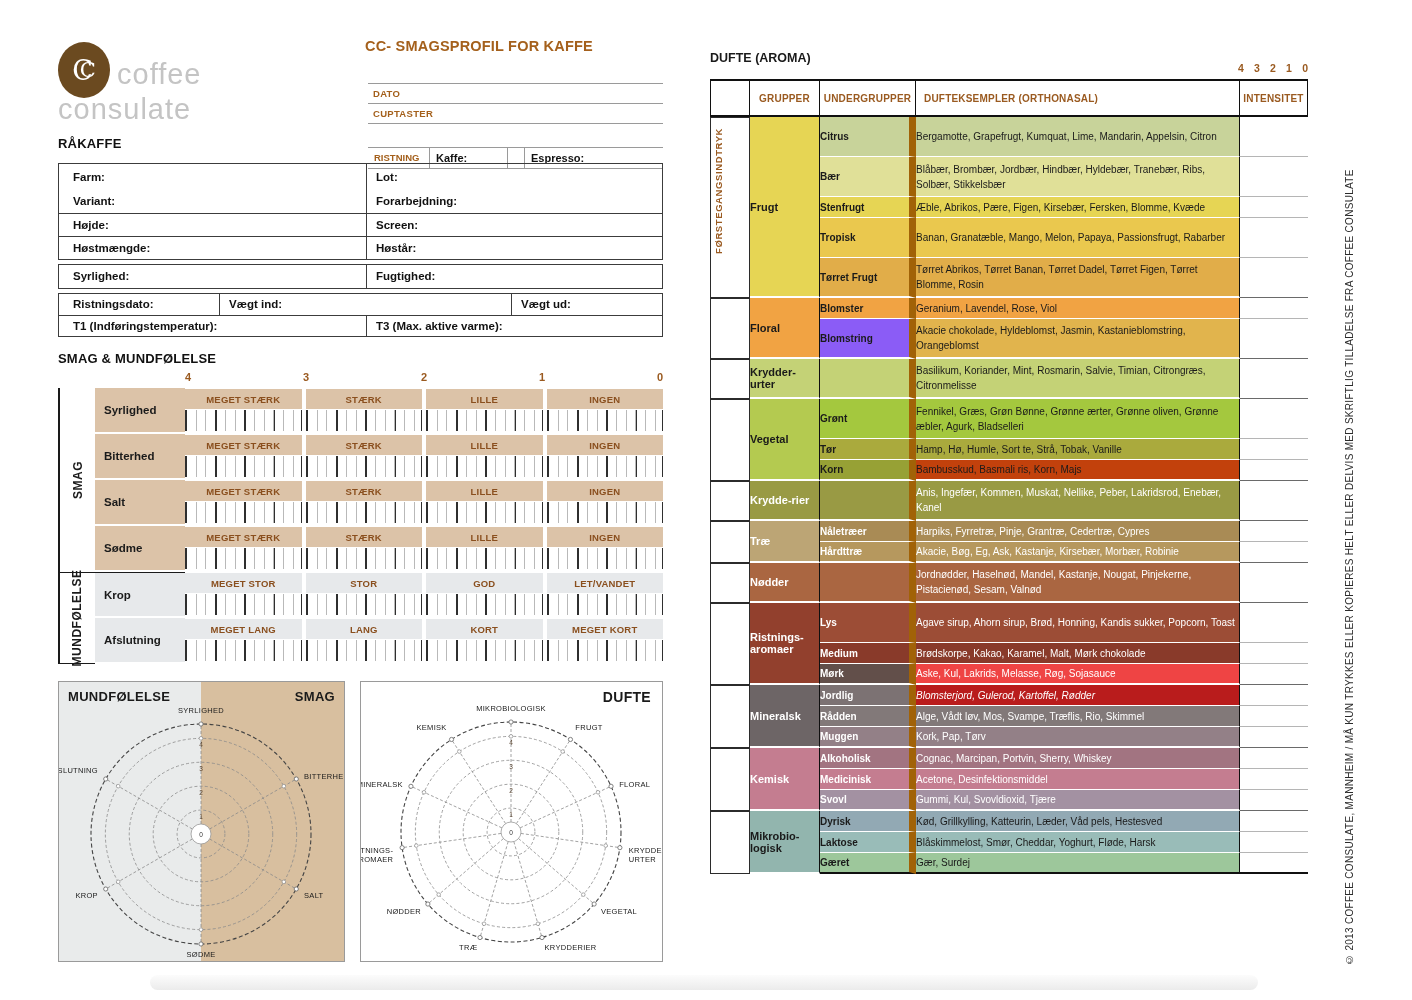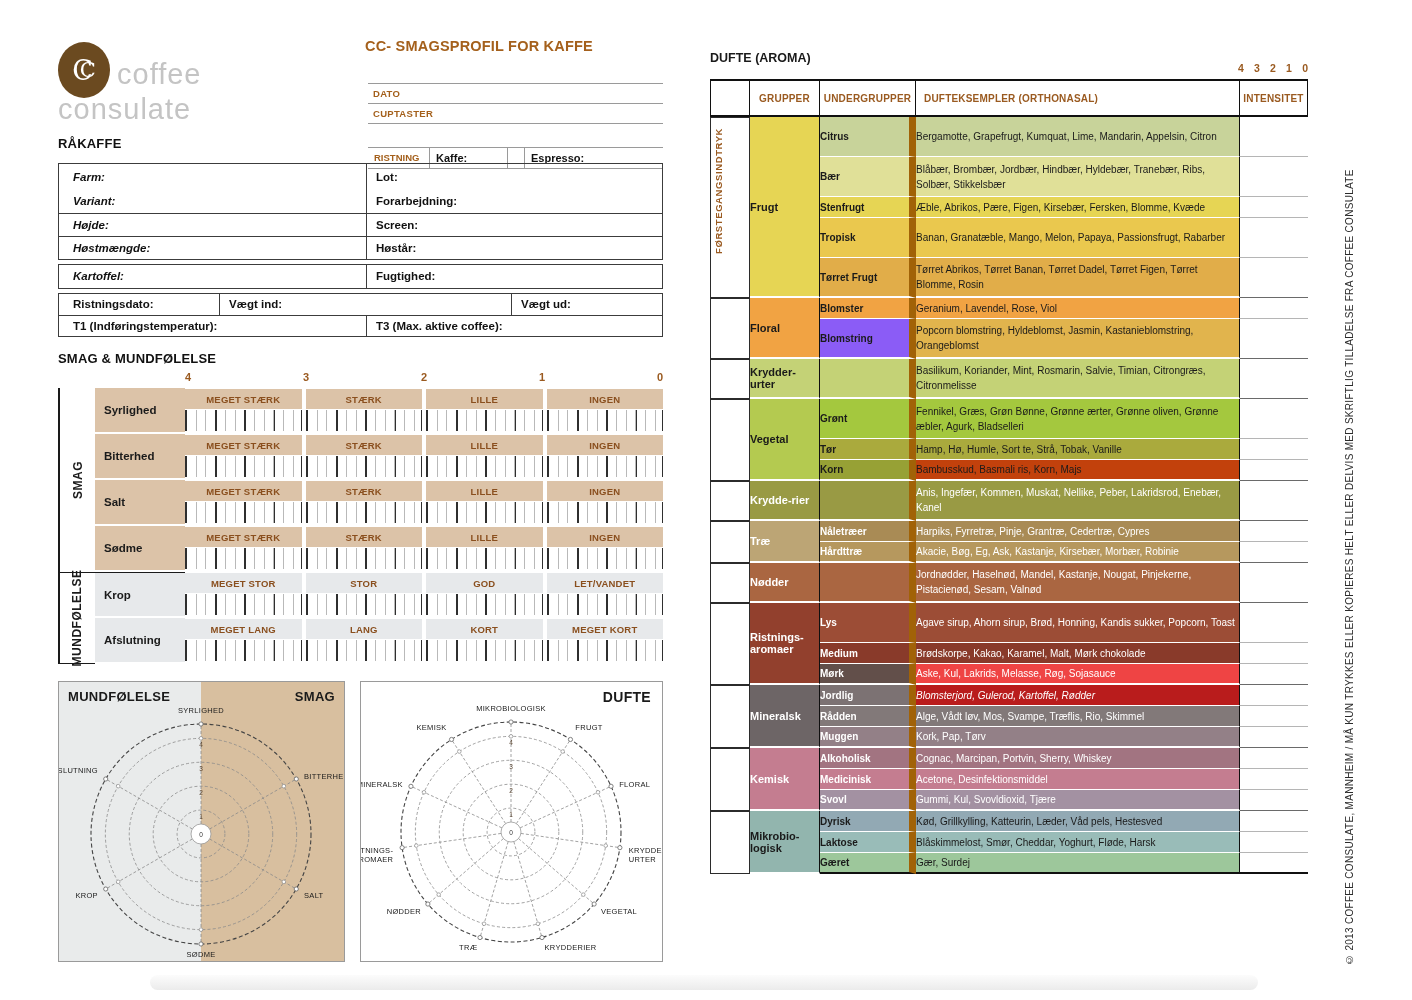--- a/index.html
+++ b/index.html
@@ -31,21 +31,21 @@
   .mini-row3 .kaffe{width:78px;font-size:11px;color:#111;font-weight:bold;}
   .mini-row3 .gapcell{width:17px;}
   .mini-row3 .espresso{flex:1;border-right:none;font-size:11px;color:#111;font-weight:bold;}
 
   
   .sec-h{font-size:13px;font-weight:bold;color:#111;letter-spacing:.2px;}
   .rk{left:58px;top:163px;width:605px;font-size:11.5px;font-weight:bold;color:#111;}
   .rk-box{border:1.4px solid #3c3c3c;box-sizing:border-box;}
   .rk-row{display:flex;box-sizing:border-box;}
   .rk-row + .rk-row{border-top:1px solid #3c3c3c;}
-  .rk-col-l{width:307px;box-sizing:border-box;padding-left:14px;font-style:italic;}
+  .rk-col-l{width:307px;box-sizing:border-box;padding-left:14px;}
   .rk-col-r{flex:1;border-left:1px solid #3c3c3c;box-sizing:border-box;padding-left:9px;}
   .rk-gap{height:4px;}
   .lh23{height:23px;line-height:23px;}
   .lh21{height:21px;line-height:21px;}
   .rk-2line div{height:24px;line-height:26px;}
   .rk-c{box-sizing:border-box;padding-left:14px;}
   .rk-c + .rk-c{border-left:1px solid #3c3c3c;padding-left:9px;}
 
   
   .sm-scale{left:185px;top:371px;width:478px;display:flex;justify-content:space-between;
@@ -144,34 +144,34 @@
         <div class="rk-col-r">Screen:</div>
       </div>
       <div class="rk-row lh23">
         <div class="rk-col-l">Høstmængde:</div>
         <div class="rk-col-r">Høstår:</div>
       </div>
     </div>
     <div class="rk-gap"></div>
     <div class="rk-box">
       <div class="rk-row lh23">
-        <div class="rk-col-l">Kartoffel:</div>
+        <div class="rk-col-l">Syrlighed:</div>
         <div class="rk-col-r">Fugtighed:</div>
       </div>
     </div>
     <div class="rk-gap"></div>
     <div class="rk-box">
       <div class="rk-row lh21">
         <div class="rk-c" style="width:160px;">Ristningsdato:</div>
         <div class="rk-c" style="width:292px;">Vægt ind:</div>
         <div class="rk-c" style="flex:1;">Vægt ud:</div>
       </div>
       <div class="rk-row lh21">
         <div class="rk-c" style="width:307px;">T1 (Indføringstemperatur):</div>
-        <div class="rk-c" style="flex:1;">T3 (Max. aktive coffee):</div>
+        <div class="rk-c" style="flex:1;">T3 (Max. aktive varme):</div>
       </div>
     </div>
   </div>
 
   <div class="abs sec-h" style="left:58px;top:351px;">SMAG &amp; MUNDFØLELSE</div>
   <div class="abs sm-scale" id="sm-scale">
       <span>4</span>
       <span>3</span>
       <span>2</span>
       <span>1</span>
@@ -485,21 +485,21 @@
                 <span class="int-strip" style="background: rgb(241, 163, 67);"></span>
                 <div class="int-cell"></div>
                 <div class="int-cell"></div>
                 <div class="int-cell"></div>
                 <div class="int-cell"></div>
               </div>
             </td>
           </tr>
           <tr style="height: 40px;">
             <td class="c2" style="background: #8b5cf6; color: rgb(26, 26, 26); border-bottom: 2px solid rgb(255, 255, 255);">Blomstring</td>
-            <td class="c3" style="background: rgb(225, 180, 77); color: rgb(26, 26, 26); border-bottom: 2px solid rgb(255, 255, 255);">Popcorn blomstring, Hyldeblomst, Jasmin, Kastanieblomstring, Orangeblomst</td>
+            <td class="c3" style="background: rgb(225, 180, 77); color: rgb(26, 26, 26); border-bottom: 2px solid rgb(255, 255, 255);">Akacie chokolade, Hyldeblomst, Jasmin, Kastanieblomstring, Orangeblomst</td>
             <td class="c4" style="border-bottom: 1.5px solid rgb(106, 106, 106);">
               <div class="int-wrap">
                 <span class="int-strip" style="background: rgb(225, 180, 77);"></span>
                 <div class="int-cell"></div>
                 <div class="int-cell"></div>
                 <div class="int-cell"></div>
                 <div class="int-cell"></div>
               </div>
             </td>
           </tr>

